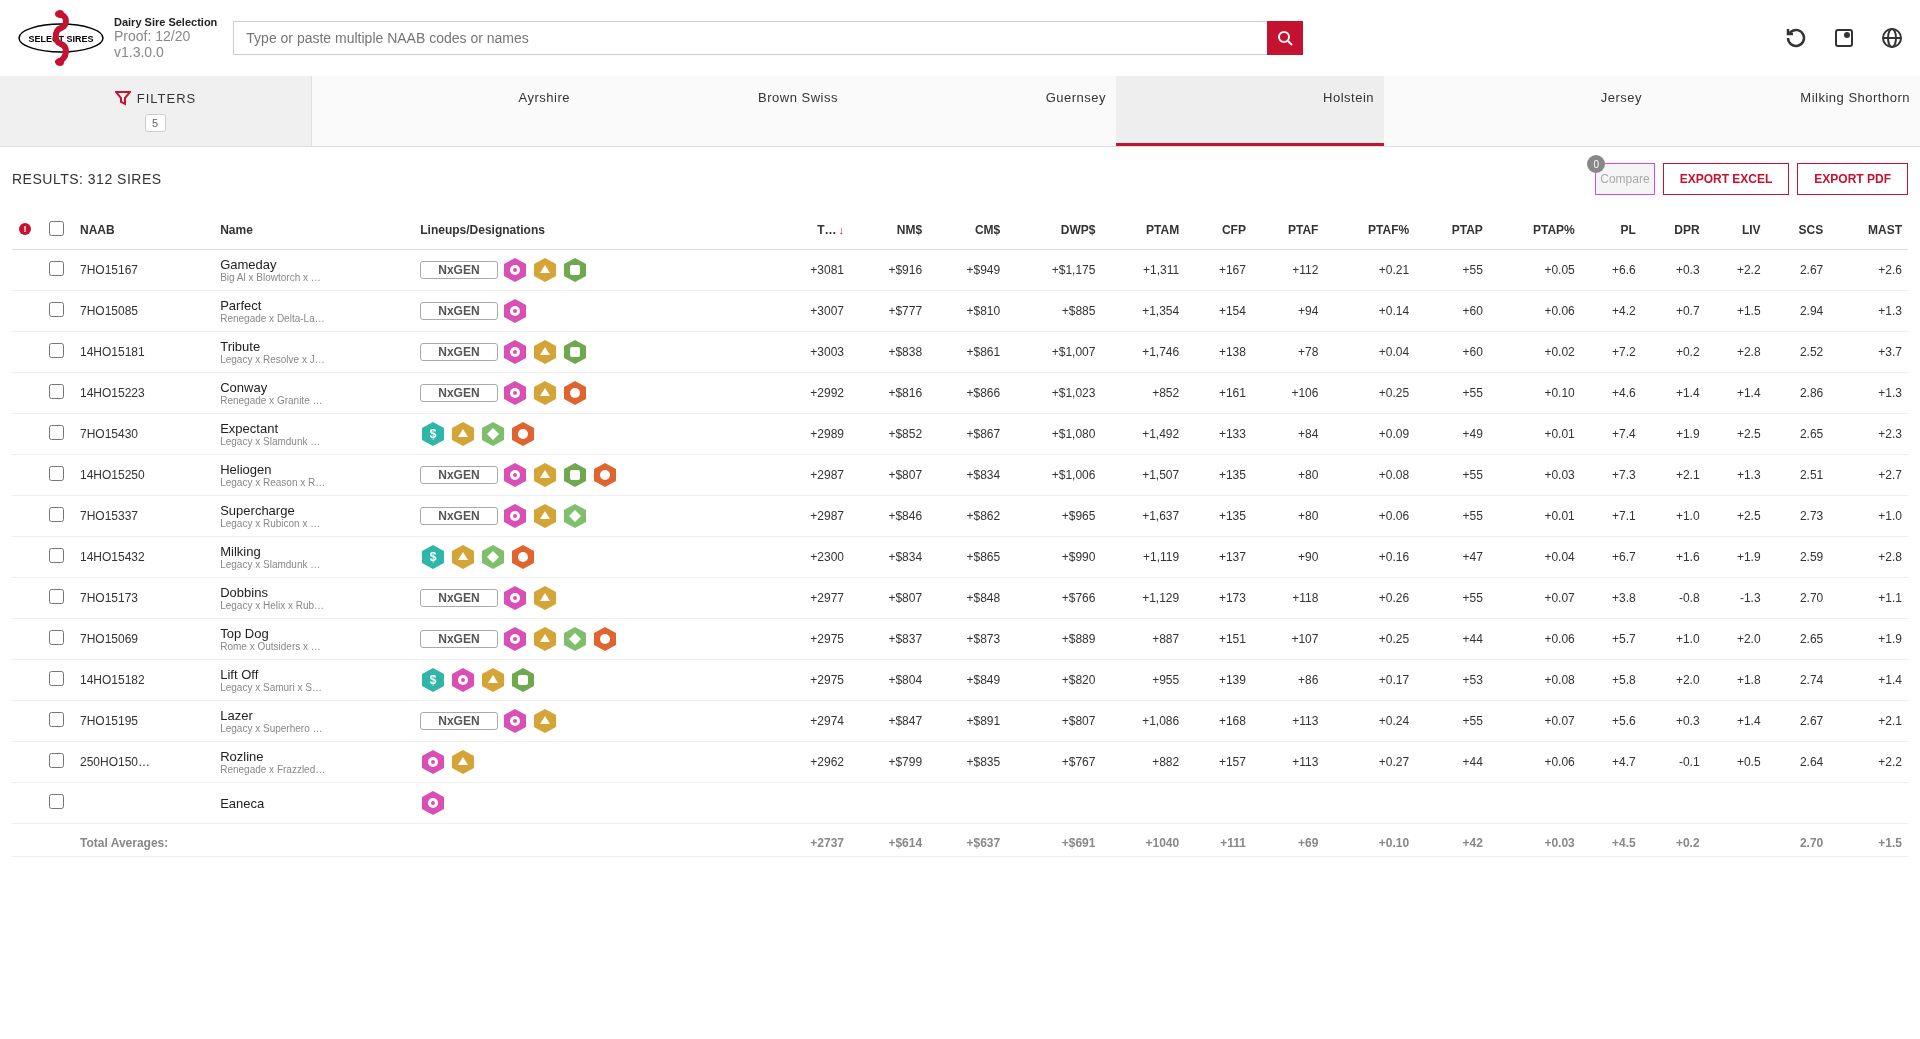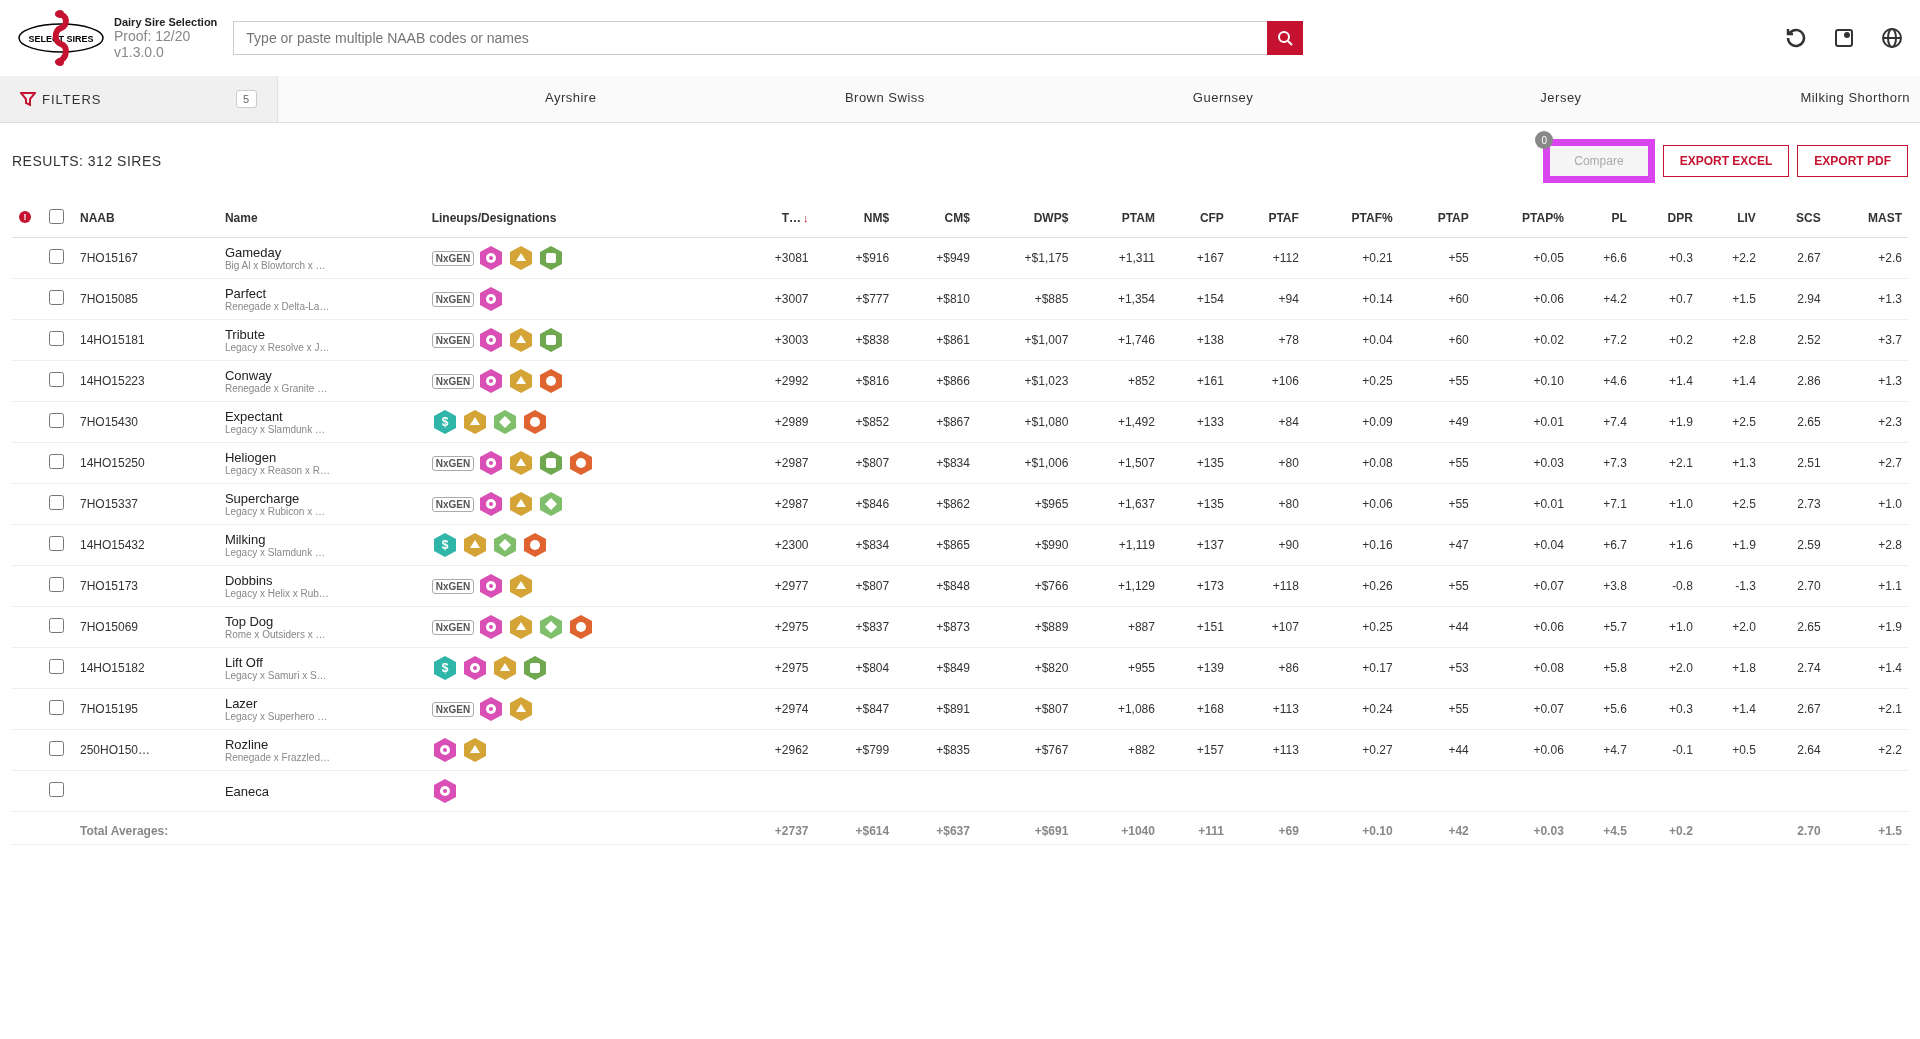--- a/index.html
+++ b/index.html
@@ -13,50 +13,50 @@
 .logo-title { font-weight: bold; color: #222; }
 .logo-sub { color: #888; font-size: 14px; }
 .search-wrap { flex: 1; display: flex; max-width: 1070px; }
 .search-input { flex: 1; border: 1px solid #ccc; border-right: none; padding: 8px 12px; font-size: 14px; color: #666; outline: none; }
 .search-btn { width: 36px; background: #c41230; border: none; color: #fff; cursor: pointer; display: flex; align-items: center; justify-content: center; }
 .header-icons { display: flex; gap: 24px; align-items: center; margin-left: auto; }
 .header-icon { width: 24px; height: 24px; cursor: pointer; display: flex; align-items: center; justify-content: center; color: #333; }
 
 
 .tabs-row { display: flex; border-bottom: 1px solid #ddd; background: #fafafa; }
-.filter-tab { display: flex; align-items: center; padding: 14px 20px; gap: 8px; border-right: 1px solid #e0e0e0; cursor: pointer; font-family: 'Arial Black', sans-serif; letter-spacing: 1px; font-size: 13px; background: #f0f0f0; width: 278px; justify-content: space-between; }
+.filter-tab { display: flex; align-items: center; padding: 14px 20px; gap: 8px; border-right: 1px solid #e0e0e0; cursor: pointer; font-family: 'Arial Black', sans-serif; letter-spacing: 1px; font-size: 13px; background: #f0f0f0; width: 312px; justify-content: space-between; flex-direction: column; }
 .filter-tab-left { display: flex; align-items: center; gap: 6px; }
 .filter-count { background: #fff; border: 1px solid #ccc; border-radius: 3px; padding: 2px 6px; font-size: 11px; color: #666; font-family: Arial; }
 .breed-tab { flex: 1; text-align: right; padding: 14px 10px; cursor: pointer; font-family: 'Arial Black', sans-serif; letter-spacing: 0.5px; font-size: 13px; color: #333; }
 .breed-tab.active { background: #eee; border-bottom: 3px solid #c41230; }
 
 
 .results-bar { display: flex; align-items: center; padding: 16px 12px; justify-content: space-between; }
 .results-text { font-family: 'Arial Black', sans-serif; letter-spacing: 0.5px; font-size: 14px; }
 .results-actions { display: flex; gap: 8px; align-items: center; }
 .compare-wrap { position: relative; }
 .compare-badge { position: absolute; top: -8px; left: -8px; background: #888; color: #fff; border-radius: 50%; width: 18px; height: 18px; font-size: 10px; display: flex; align-items: center; justify-content: center; }
 .btn-outline { border: 1px solid #c41230; background: #fff; color: #c41230; padding: 8px 16px; font-weight: bold; font-size: 12px; cursor: pointer; }
-.btn-disabled { border: 7px solid #d946ef; background: #f5f5f5; color: #aaa; padding: 8px 24px; font-size: 12px; cursor: not-allowed; }
+.btn-disabled { border: 1px solid #d946ef; background: #f5f5f5; color: #aaa; padding: 8px 4px; font-size: 12px; cursor: not-allowed; }
 
 
 .table-wrap { overflow: auto; padding: 0 12px 12px 12px; }
 table { border-collapse: collapse; width: 100%; }
 th { text-align: left; font-weight: bold; font-size: 12px; padding: 10px 6px; border-bottom: 1px solid #ddd; white-space: nowrap; position: sticky; top: 0; background: #fff; }
 th.num { text-align: right; }
 td { padding: 6px 6px; border-bottom: 1px solid #eee; font-size: 12px; white-space: nowrap; vertical-align: middle; }
 td.num { text-align: right; }
 .cbcell { width: 36px; text-align: center; }
 .warn-hdr { width: 20px; }
 .sort-ind { color: #c41230; font-size: 11px; margin-left: 2px; }
 td input[type=checkbox], th input[type=checkbox] { width: 15px; height: 15px; }
 .name-main { font-size: 13px; color: #222; }
 .name-sub { font-size: 10px; color: #888; }
 .badges { display: flex; gap: 4px; align-items: center; height: 28px; }
-.b-nxgen { font-size: 10px; font-weight: bold; border: 1px solid #aaa; border-radius: 3px; padding: 1px 3px; color: #555; }
+.b-nxgen { font-size: 12px; font-weight: bold; border: 1px solid #aaa; border-radius: 3px; padding: 1px 17px; color: #555; }
 .b-hex { width: 26px; height: 26px; display: inline-flex; align-items: center; justify-content: center; }
 .totals-row td { color: #888; font-weight: bold; padding-top: 12px; }
 </style>
 </head>
 <body>
 
 <div class="header">
   <div class="logo-area">
     <svg class="logo-svg" viewBox="0 0 90 60">
       <ellipse cx="45" cy="30" rx="42" ry="14" fill="#fff" stroke="#000" stroke-width="1.5"></ellipse>
@@ -110,20 +110,21 @@
           <polygon points="1,2 15,2 10,8 10,14 6,12 6,8"></polygon>
         </svg>
       <span>FILTERS</span>
     </div>
     <span class="filter-count">5</span>
   </div>
   <div id="breed-tabs" style="display:flex;flex:1">
       <div class="breed-tab">Ayrshire</div>
       <div class="breed-tab">Brown Swiss</div>
       <div class="breed-tab">Guernsey</div>
+      <div class="breed-tab active">Holstein</div>
       <div class="breed-tab">Jersey</div>
       <div class="breed-tab">Milking Shorthorn</div>
     </div>
 </div>
 
 <div class="results-bar">
   <div class="results-text">
     <span>RESULTS: </span><span>312</span><span> SIRES</span>
   </div>
   <div class="results-actions">

